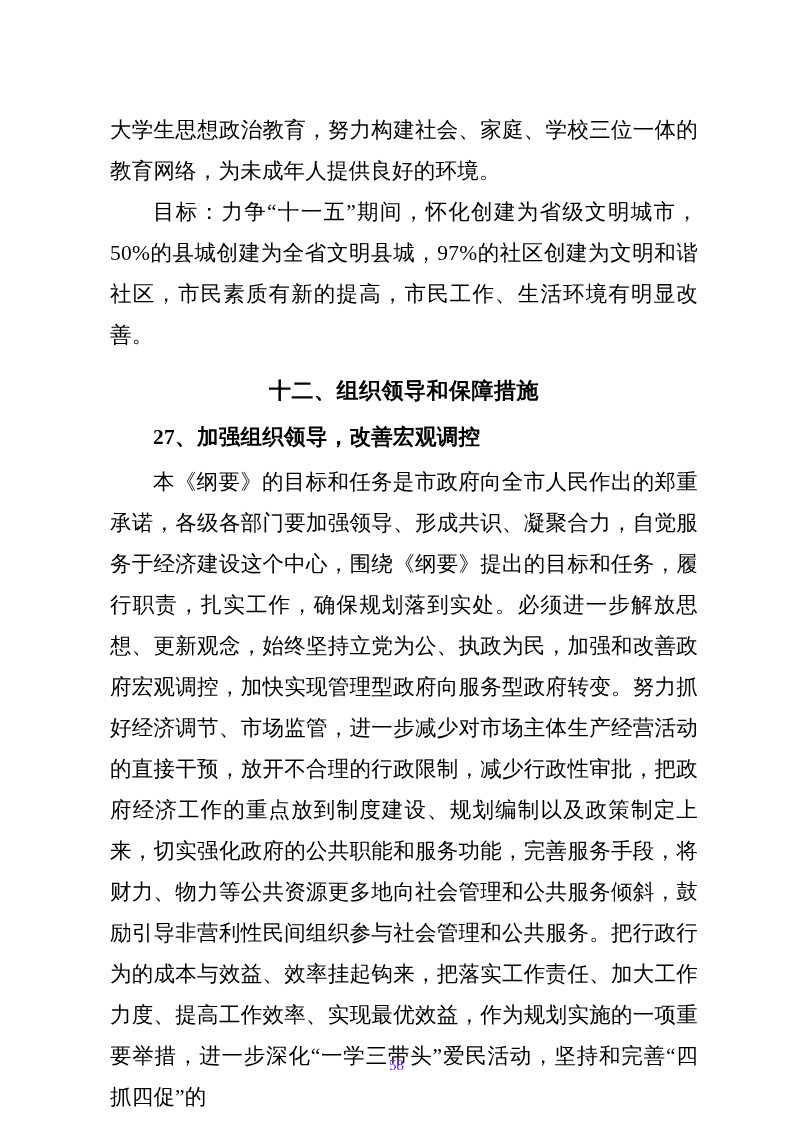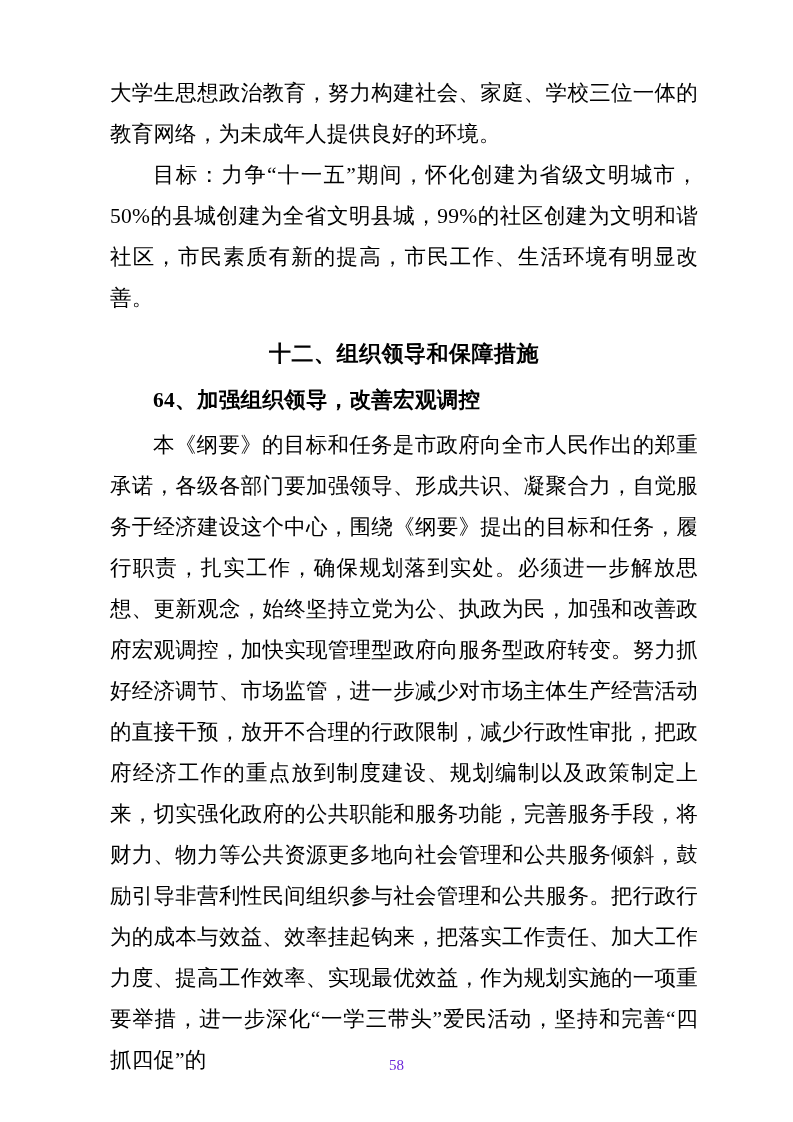--- a/index.html
+++ b/index.html
@@ -15,21 +15,21 @@
     position: relative;
     overflow: hidden;
   }
   .page {
     position: absolute;
     left: 0;
     top: 0;
     width: 793px;
     height: 1122px;
     box-sizing: border-box;
-    padding: 73px 95px 60px 110px;
+    padding: 110px 95px 60px 110px;
   }
   .doc-body {
     font-size: 21.5px;
     line-height: 41px;
     text-align: justify;
     text-justify: inter-ideograph;
     letter-spacing: 0.2px;
   }
   .para {
     margin: 0;
@@ -67,24 +67,24 @@
   }
 </style>
 </head>
 <body>
 
 <div class="page">
   <div class="doc-body">
 
     <p class="para">大学生思想政治教育，努力构建社会、家庭、学校三位一体的教育网络，为未成年人提供良好的环境。</p>
 
-    <p class="para indent2">目标：力争“十一五”期间，怀化创建为省级文明城市，50%的县城创建为全省文明县城，99%的社区创建为文明和谐社区，市民素质有新的提高，市民工作、生活环境有明显改善。</p>
+    <p class="para indent2">目标：力争“十一五”期间，怀化创建为省级文明城市，50%的县城创建为全省文明县城，97%的社区创建为文明和谐社区，市民素质有新的提高，市民工作、生活环境有明显改善。</p>
 
     <h1 class="heading-1">十二、组织领导和保障措施</h1>
 
-    <h2 class="heading-2">64、加强组织领导，改善宏观调控</h2>
+    <h2 class="heading-2">27、加强组织领导，改善宏观调控</h2>
 
     <p class="para indent2">本《纲要》的目标和任务是市政府向全市人民作出的郑重承诺，各级各部门要加强领导、形成共识、凝聚合力，自觉服务于经济建设这个中心，围绕《纲要》提出的目标和任务，履行职责，扎实工作，确保规划落到实处。必须进一步解放思想、更新观念，始终坚持立党为公、执政为民，加强和改善政府宏观调控，加快实现管理型政府向服务型政府转变。努力抓好经济调节、市场监管，进一步减少对市场主体生产经营活动的直接干预，放开不合理的行政限制，减少行政性审批，把政府经济工作的重点放到制度建设、规划编制以及政策制定上来，切实强化政府的公共职能和服务功能，完善服务手段，将财力、物力等公共资源更多地向社会管理和公共服务倾斜，鼓励引导非营利性民间组织参与社会管理和公共服务。把行政行为的成本与效益、效率挂起钩来，把落实工作责任、加大工作力度、提高工作效率、实现最优效益，作为规划实施的一项重要举措，进一步深化“一学三带头”爱民活动，坚持和完善“四抓四促”的</p>
 
   </div>
 
   <div class="page-number">58</div>
 </div>
 
 </body></html>

